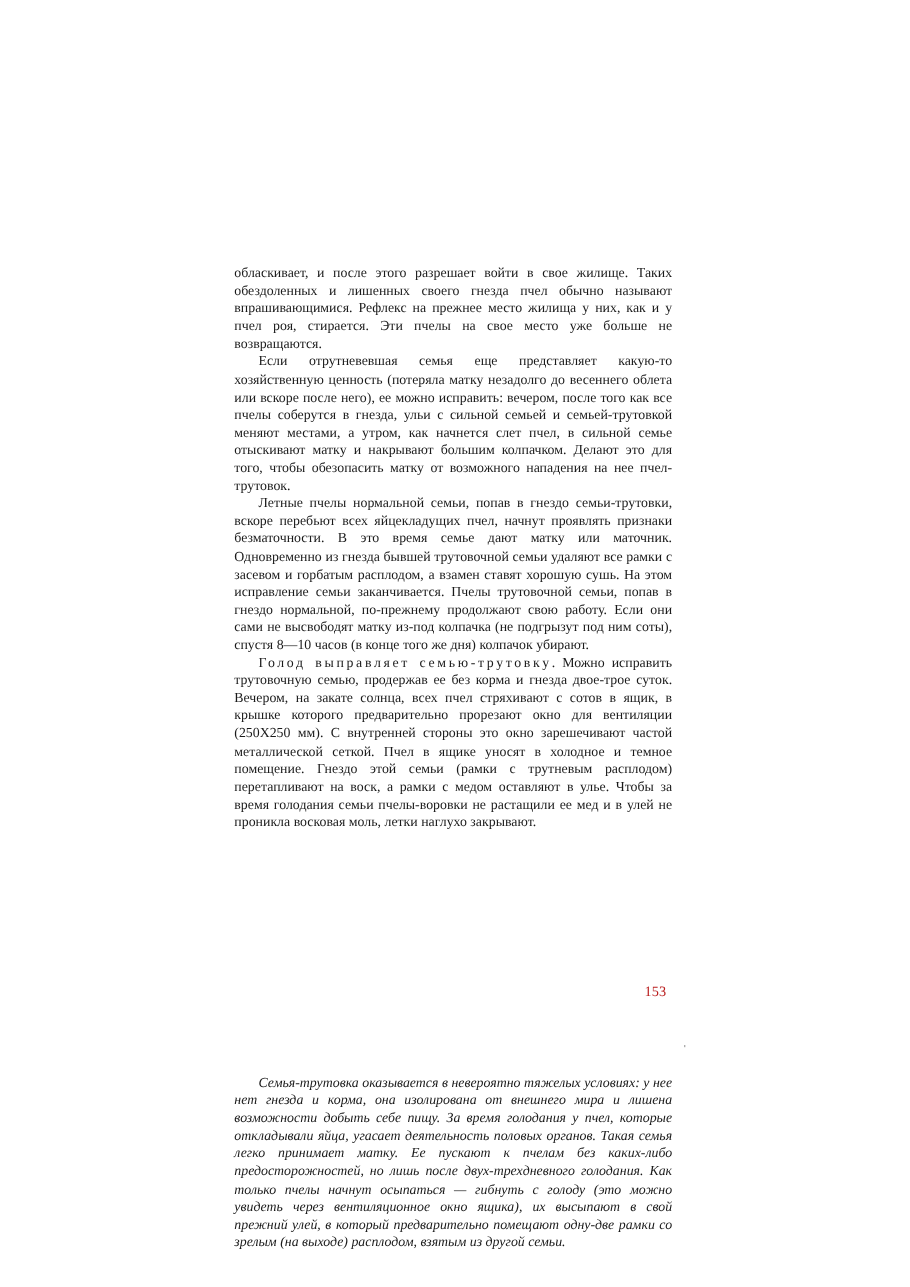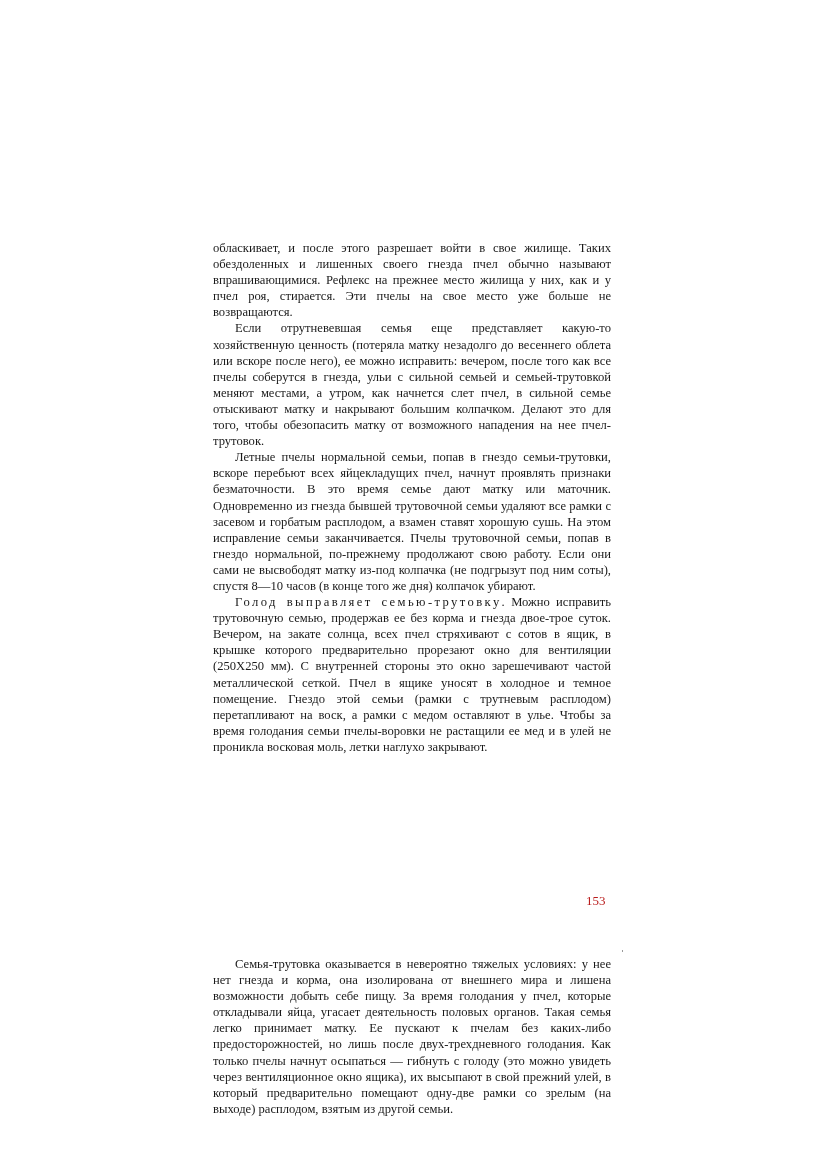--- a/index.html
+++ b/index.html
@@ -19,21 +19,21 @@
       position: absolute;
       left: 213px;
       width: 398px;
       font-size: 12.6px;
       line-height: 16.1px;
       text-align: justify;
       text-justify: inter-word;
       hyphens: manual;
     }
     #block-top { top: 240px; }
-    #block-bottom { top: 956px; }
+    #block-bottom { top: 976px; font-style: italic; }
     .para {
       margin: 0;
       text-indent: 22px;
     }
     .para.no-indent { text-indent: 0; }
     .spaced-bold {
       font-weight: normal;
       letter-spacing: 2.4px;
     }
     .page-number {

